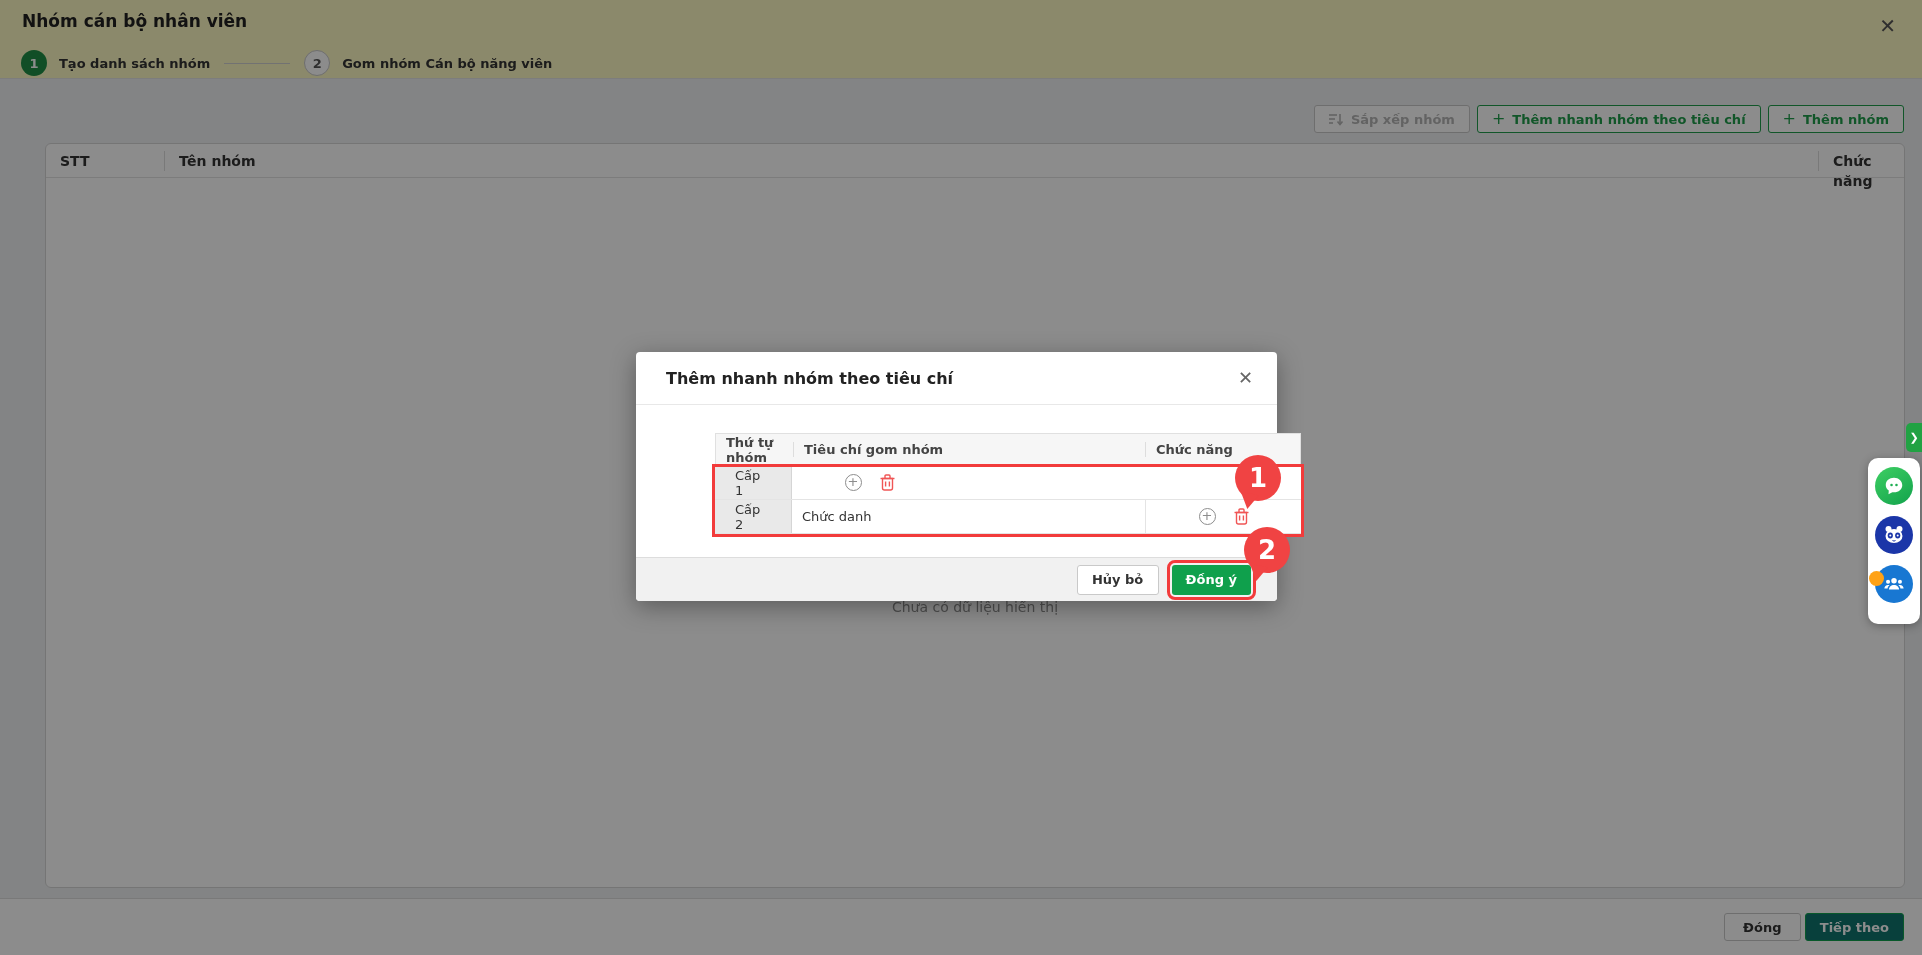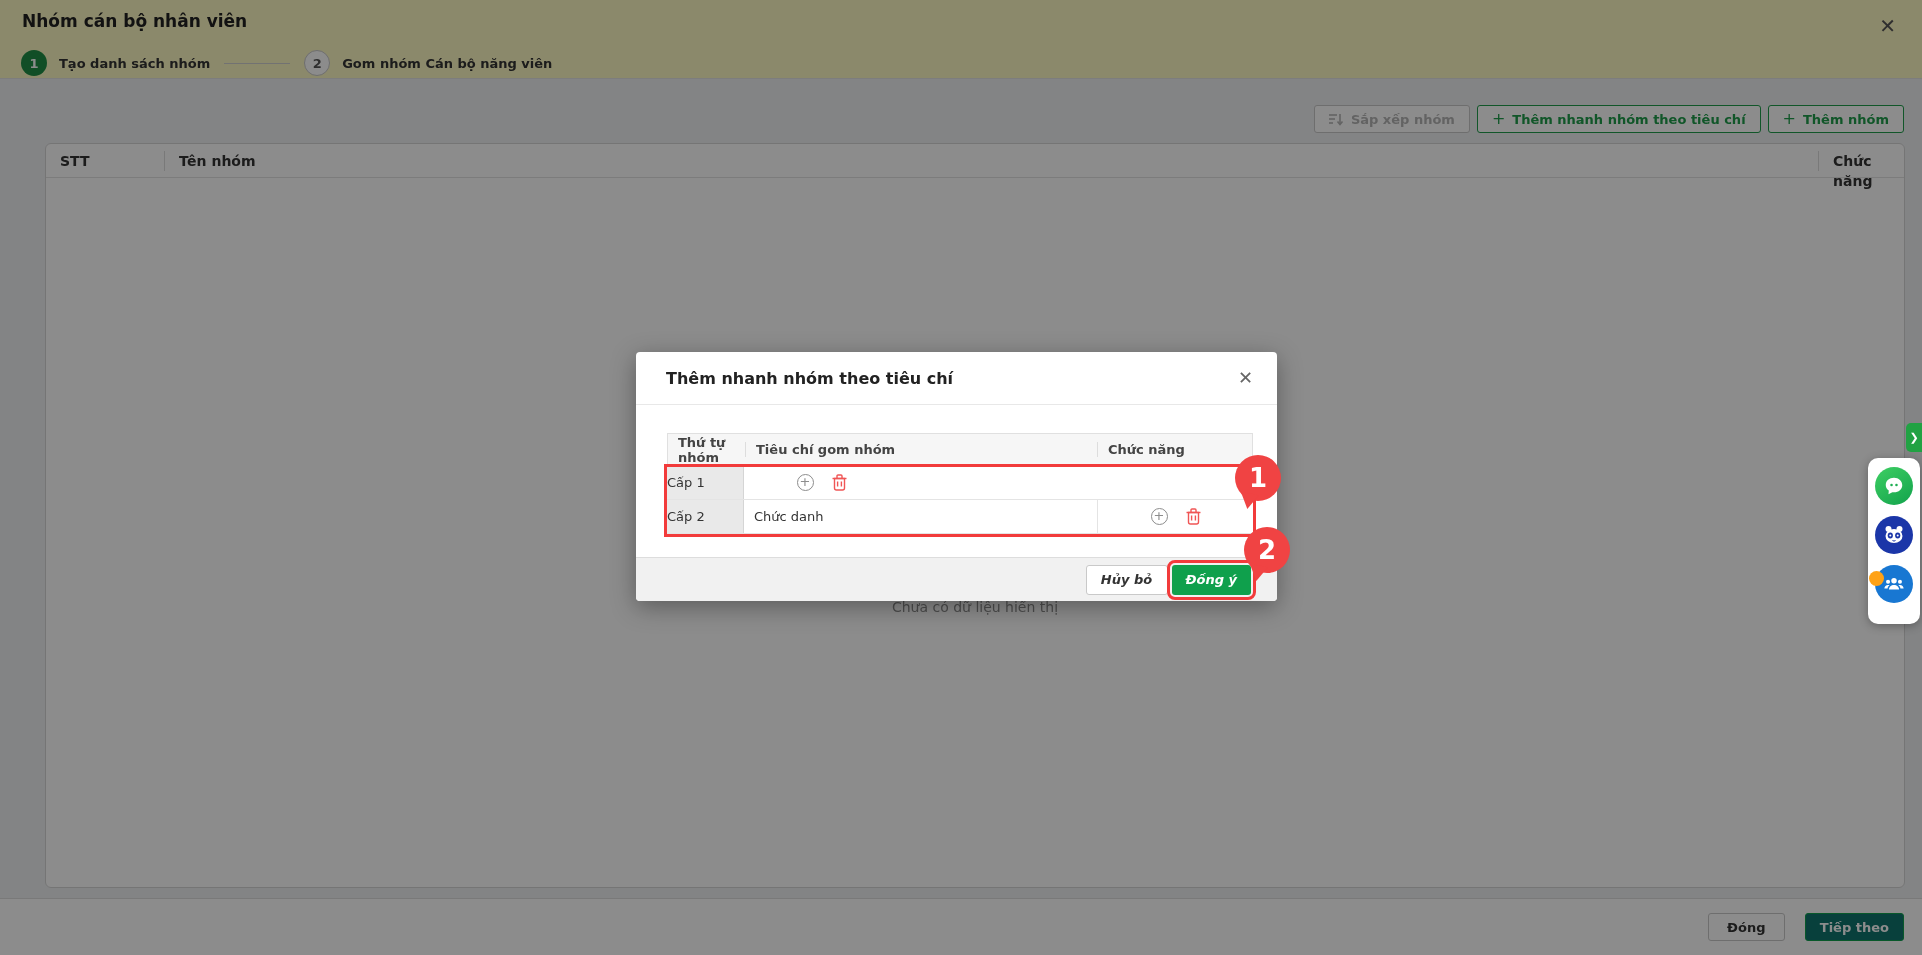--- a/index.html
+++ b/index.html
@@ -27,45 +27,45 @@
 
   .panel { position:absolute; left:45px; right:17px; top:143px; height:745px; background:#fff; border:1px solid #d6d6d6; border-radius:6px; }
   .thead { display:flex; height:34px; border-bottom:1px solid #e2e2e2; align-items:center; font-size:14px; font-weight:600; color:#333; }
   .th { padding:0 14px; height:20px; line-height:20px; }
   .th-stt { width:118px; }
   .th-name { flex:1; border-left:1px solid #ddd; }
   .th-func { width:86px; border-left:1px solid #ddd; }
   .empty-text { position:absolute; top:455px; left:0; right:0; text-align:center; font-size:14px; color:#8f8f8f; }
 
   .bottom-bar { position:absolute; left:0; right:0; bottom:0; height:57px; background:#fff; border-top:1px solid #ddd; }
-  .bottom-btns { position:absolute; top:14px; right:18px; display:flex; gap:20px; }
+  .bottom-btns { position:absolute; top:14px; right:18px; display:flex; gap:4px; }
   .btn.plain { border:1px solid #c9c9c9; color:#333; min-width:77px; }
   .btn.green-solid { background:#0f766e; border:1px solid #0fa14e; color:#fff; min-width:91px; }
 
   
   .overlay { position:absolute; inset:0; background:rgba(0,0,0,0.45); z-index:2; }
 
   
   .modal { position:absolute; left:636px; top:352px; width:641px; height:249px; background:#fff; border-radius:4px; box-shadow:0 6px 24px rgba(0,0,0,.35); z-index:3; }
   .modal-header { position:relative; height:53px; border-bottom:1px solid #e8e8e8; }
   .modal-title { position:absolute; left:30px; top:17px; font-size:16px; font-weight:700; color:#222; }
   .modal-close { position:absolute; right:24px; top:15px; font-size:18px; color:#666; cursor:pointer; }
   .modal-body { position:relative; padding:28px 24px 0 31px; }
-  .mtable { width:586px; font-size:13px; color:#333; }
+  .mtable { width:586px; font-size:13px; color:#333;margin-left:48px; }
   .mthead { display:flex; height:33px; background:#f6f6f6; border:1px solid #e0e0e0; align-items:center; font-weight:600; color:#444; }
   .mth { padding:0 10px; }
   .mrows { position:relative; }
   .mrow { display:flex; height:34px; align-items:stretch; border-bottom:1px solid #e4e4e4; background:#fff; }
-  .mc-level { width:77px; background:#e9e9e9; border-right:1px solid #d5d5d5; display:flex; align-items:center; padding:0 0; }
+  .mc-level { width:77px; background:#e9e9e9; border-right:1px solid #d5d5d5; display:flex; align-items:center; padding:0 20px; }
   .mc-criteria { flex:1; display:flex; align-items:center; padding:0 10px; border-right:1px solid #e4e4e4; }
   .mc-actions { width:155px; display:flex; align-items:center; justify-content:center; gap:18px; }
   .icon-plus-circle { width:17px; height:17px; border:1.4px solid #8d8d8d; border-radius:50%; color:#8d8d8d; font-size:13px; line-height:14px; text-align:center; cursor:pointer; }
   .icon-trash { width:15px; height:17px; cursor:pointer; }
   .anno-rows { position:absolute; left:-3px; top:-2px; right:-3px; bottom:-3px; border:3px solid #f23b3b; pointer-events:none; z-index:2; }
-  .modal-footer { position:absolute; left:0; right:0; bottom:0; height:44px; background:#f1f1f1; border-top:1px solid #ddd; border-radius:0 0 4px 4px; display:flex; align-items:center; justify-content:flex-end; gap:4px; padding-right:26px;font-style:italic; }
+  .modal-footer { position:absolute; left:0; right:0; bottom:0; height:44px; background:#f1f1f1; border-top:1px solid #ddd; border-radius:0 0 4px 4px; display:flex; align-items:center; justify-content:flex-end; gap:13px; padding-right:26px; }
   .btn.cancel { border:1px solid #c9c9c9; background:#fff; color:#333; min-width:82px; height:30px; }
   .btn.ok { background:#0fa04c; color:#fff; min-width:72px; height:30px; outline:3px solid #f23b3b; outline-offset:2px; border:none; }
 
   
   .badge { position:absolute; width:46px; height:46px; background:#f04343; border-radius:50%; color:#fff; font-size:26px; font-weight:700; display:flex; align-items:center; justify-content:center; z-index:5; }
   .badge::after { content:''; position:absolute; left:-4px; bottom:-2px; width:0; height:0; border:9px solid transparent; border-right:16px solid #f04343; transform:rotate(40deg); z-index:-1; }
   .badge-1 { left:599px; top:103px; }
   .badge-2 { left:608px; top:175px; }
 
   

